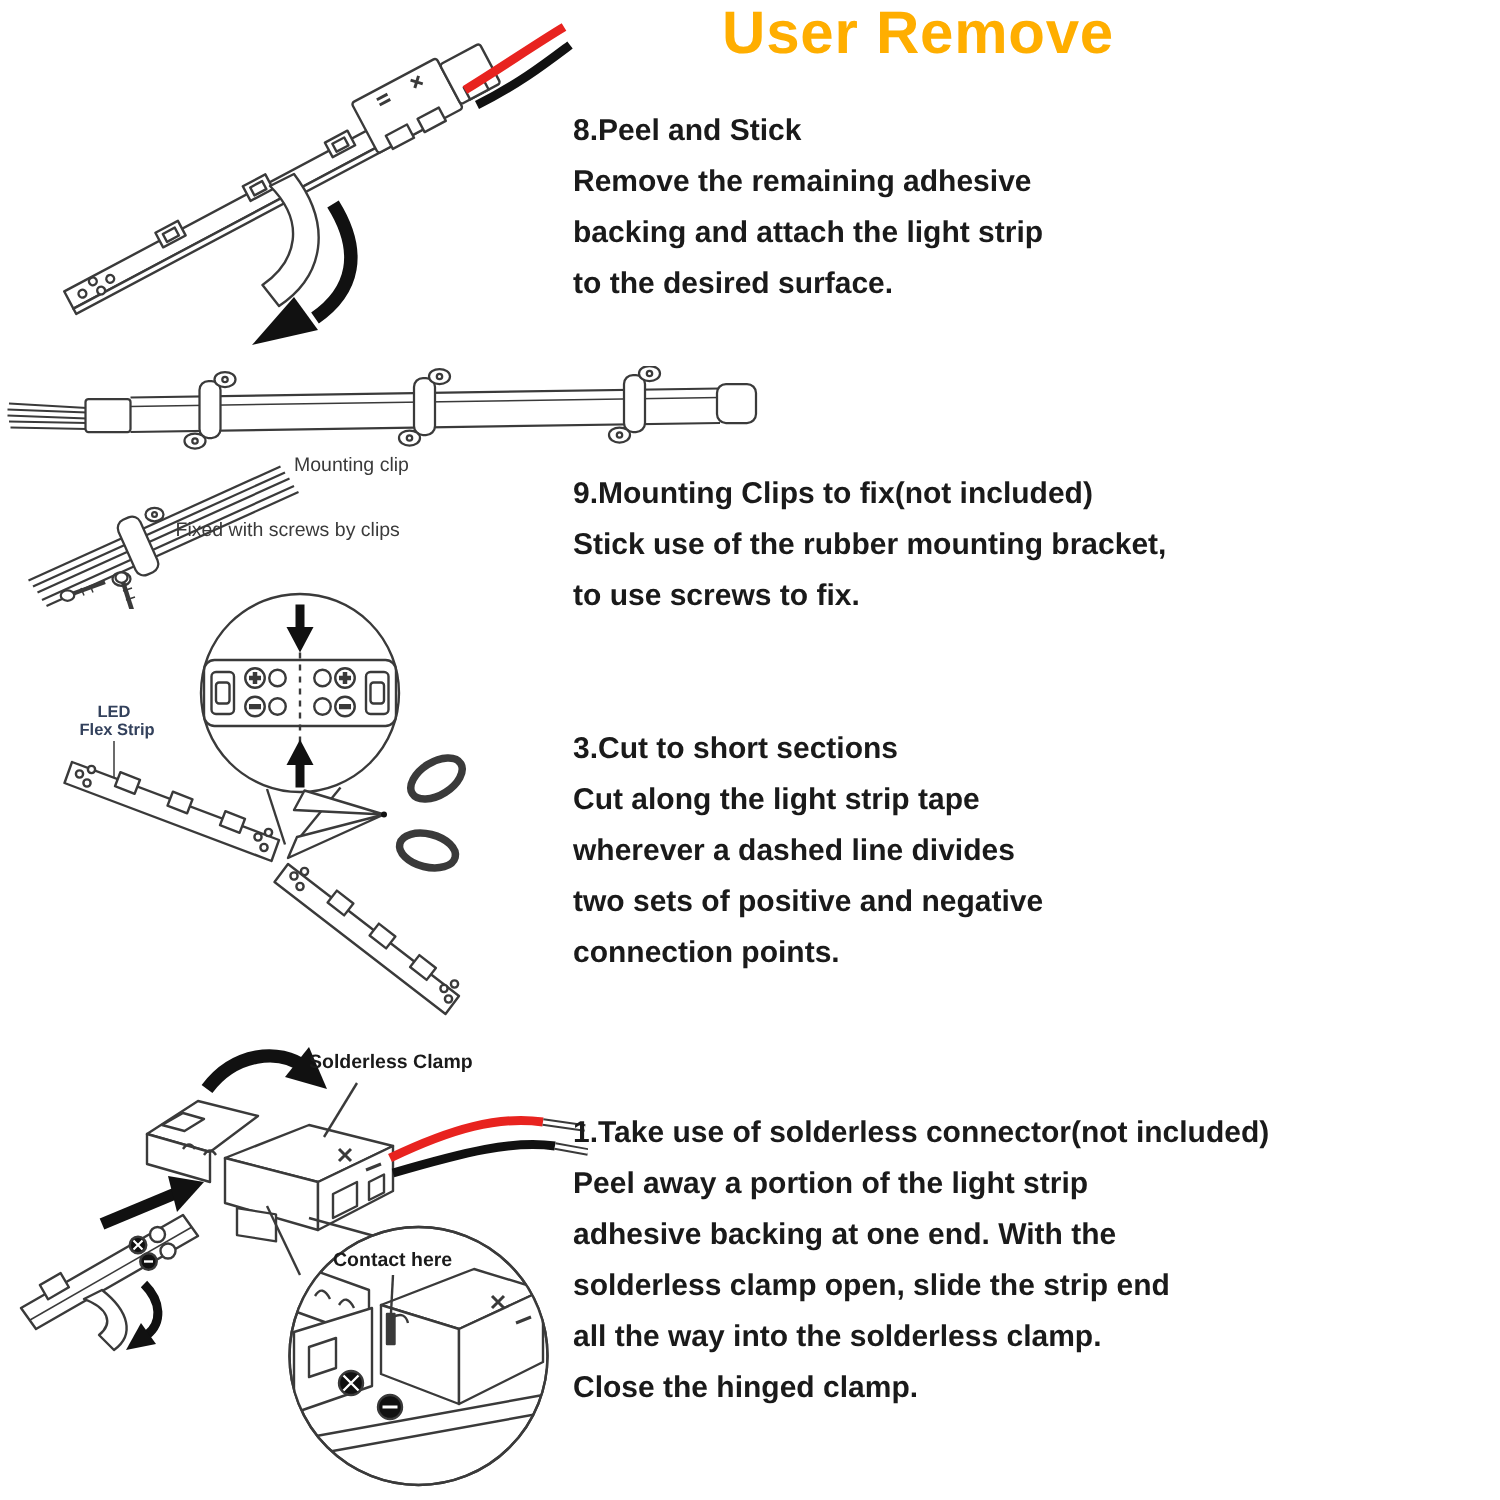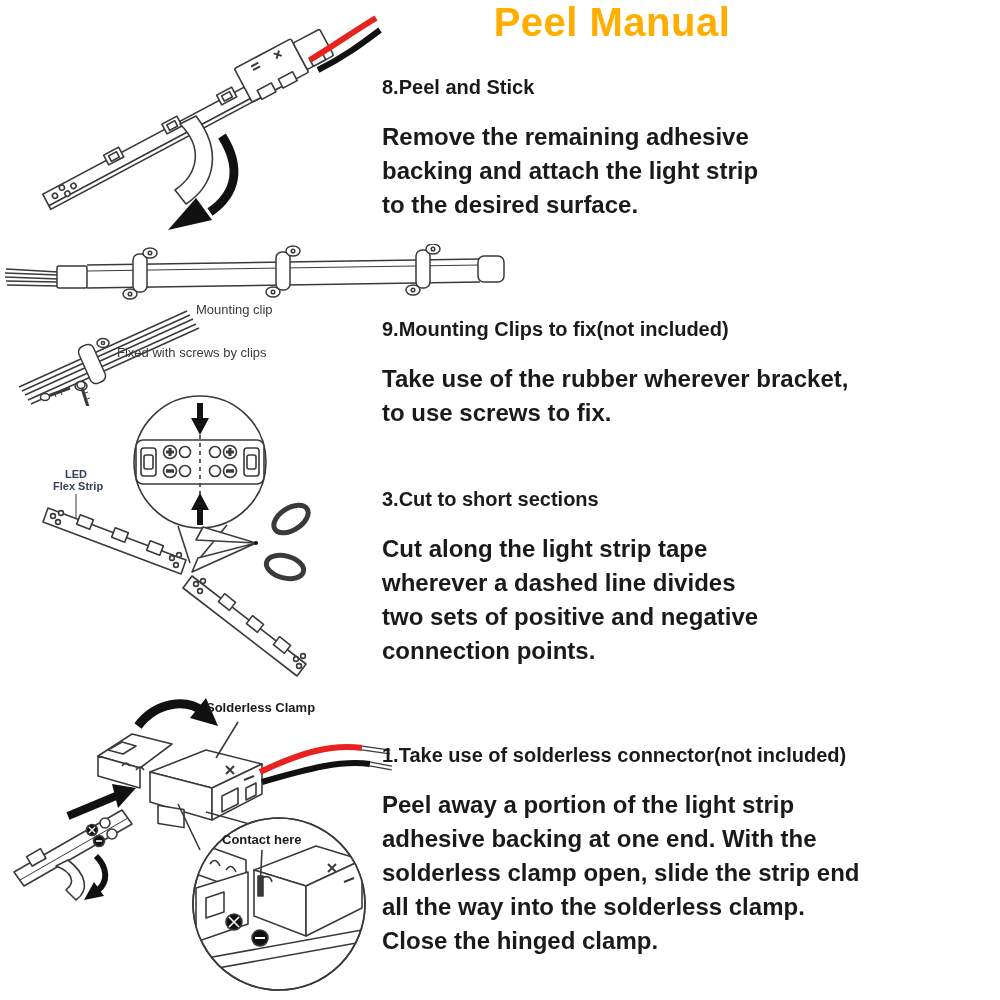--- a/index.html
+++ b/index.html
@@ -7,42 +7,42 @@
     position:relative; width:1000px; height:1000px; background:#ffffff;
     font-family:"Liberation Sans", sans-serif; color:#1a1a1a; overflow:hidden;
   }
   .page-title {
     position:absolute; top:0px; left:612px; transform:translateX(-50%);
     font-size:40px; font-weight:700; color:#FFAE00; white-space:nowrap;
     letter-spacing:0.5px;
   }
   .step-text { position:absolute; left:382px; width:600px; }
   .step-heading { font-size:20px; font-weight:700; line-height:34px; white-space:nowrap; }
-  .step-body   { font-size:24px; font-weight:700; line-height:34px; white-space:pre-line;margin-top:16px; }
+  .step-body   { font-size:20px; font-weight:700; line-height:34px; white-space:pre-line; }
   #step1-text { top:70px; }
   #step2-text { top:312px; }
   #step3-text { top:482px; }
   #step4-text { top:738px; }
   .fig { position:absolute; }
   #fig1 { left:10px;  top:8px;   }
   #fig2 { left:0px;   top:244px; }
   #fig3 { left:20px;  top:393px; }
   #fig4 { left:10px;  top:692px; }
   svg { display:block; }
   svg text { font-family:"Liberation Sans", sans-serif; }
   .fig-label { font-size:13px; fill:#3a3a3a; font-weight:400; }
   .fig-label-bold { font-size:13px; fill:#1a1a1a; font-weight:700; }
   .fig-label-blue { font-size:11px; fill:#33415C; font-weight:700; }
 </style>
 </head>
 <body>
 
 <div class="page">
 
-  <div class="page-title" style="color: rgb(255, 174, 0);">Peel Manual</div>
+  <div class="page-title" style="color: rgb(255, 174, 0);">User Remove</div>
 
   <svg id="fig1" class="fig" width="372" height="232" viewBox="0 0 372 232">
     <g stroke="#3a3a3a" stroke-width="1.6" fill="#ffffff" stroke-linejoin="round">
 
       <g transform="translate(38,196) rotate(-28)">
         <rect x="0" y="-11" width="272" height="13"></rect>
         <rect x="0" y="2" width="272" height="4"></rect>
         <circle cx="10" cy="-4" r="2.6"></circle>
         <circle cx="20" cy="-8" r="2.6"></circle>
         <circle cx="22" cy="0" r="2.6"></circle>
@@ -161,21 +161,21 @@
           <ellipse cx="81" cy="141" rx="4" ry="3.5"></ellipse>
         </g>
       </g>
     </g>
     <text x="196" y="70" class="fig-label">Mounting clip</text>
     <text x="117" y="113" class="fig-label">Fixed with screws by clips</text>
   </svg>
 
   <div id="step2-text" class="step-text">
     <div class="step-heading">9.Mounting Clips to fix(not included)</div>
-    <div class="step-body">Take use of the rubber wherever bracket,
+    <div class="step-body">Stick use of the rubber mounting bracket,
 to use screws to fix.</div>
   </div>
 
   <svg id="fig3" class="fig" width="362" height="295" viewBox="0 0 362 295">
     <g stroke="#3a3a3a" stroke-width="1.6" fill="#ffffff" stroke-linejoin="round">
 
       <g>
         <circle cx="180" cy="69" r="66"></circle>
 
         <rect x="116" y="47" width="128" height="44" rx="7"></rect>

